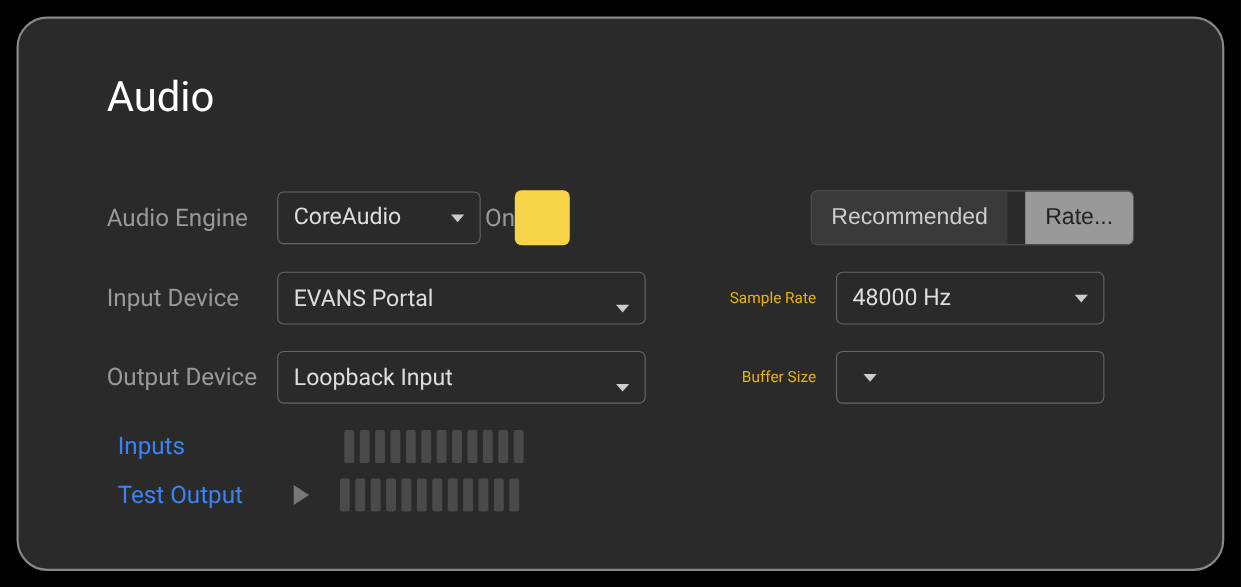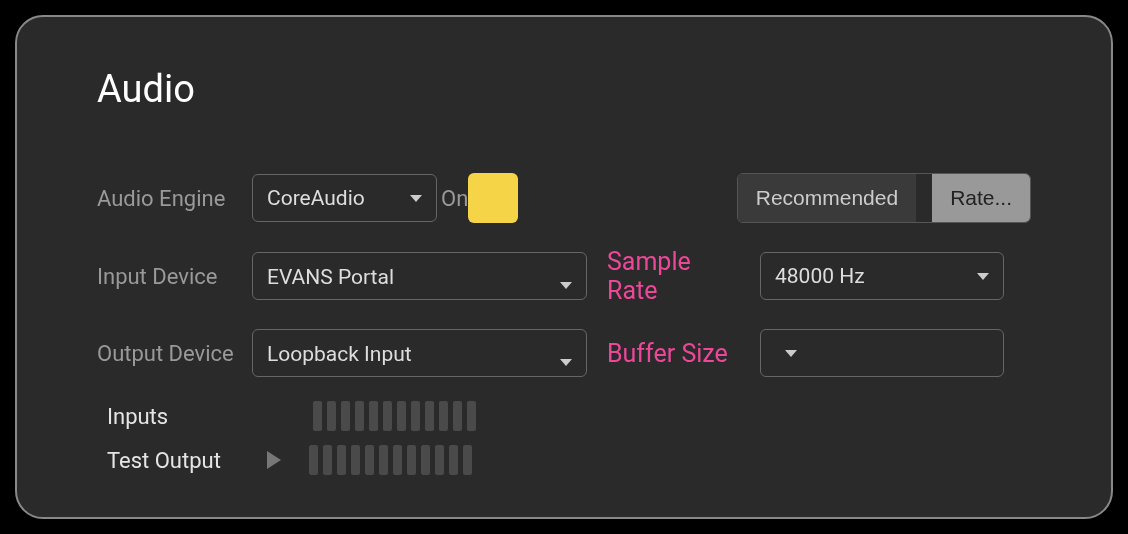--- a/index.html
+++ b/index.html
@@ -82,24 +82,25 @@
       height: 50px;
       background: #f5d547;
       border-radius: 6px;
     }
     .right-col {
       display: flex;
       align-items: center;
       gap: 18px;
     }
     .right-label {
-      color: #ec4899;
-      font-size: 25px;
+      color: #eab308;
+      font-size: 14px;
       width: 135px;
       flex-shrink: 0;
+      text-align: right;
     }
     .toggle-group {
       display: flex;
       border: 1px solid #555;
       border-radius: 6px;
       overflow: hidden;
       margin-left: auto;
       gap: 16px;
     }
     .toggle-btn {
@@ -118,21 +119,21 @@
     .spacer {
       flex-grow: 1;
     }
     .meter-row {
       display: flex;
       align-items: center;
       margin-top: 14px;
       gap: 20px;
     }
     .meter-label {
-      color: #e5e5e5;
+      color: #3b82f6;
       font-size: 22px;
       width: 140px;
     }
     .play-icon {
       width: 0;
       height: 0;
       border-top: 9px solid transparent;
       border-bottom: 9px solid transparent;
       border-left: 14px solid #777;
       margin-right: 8px;

